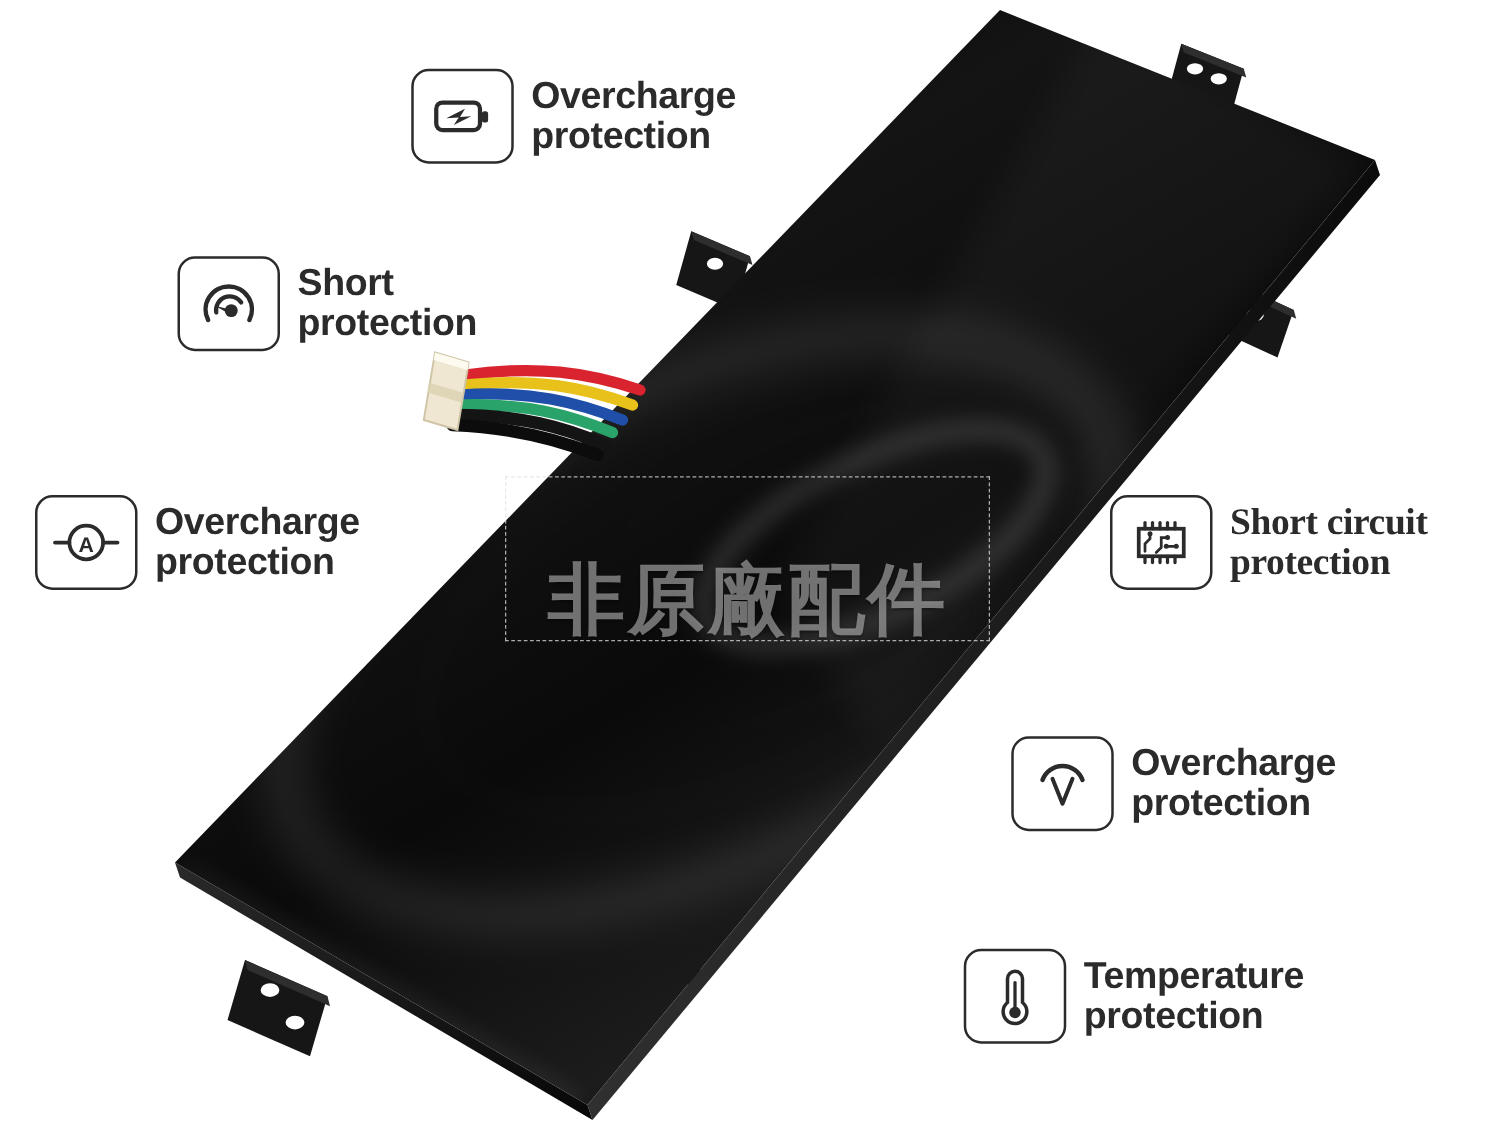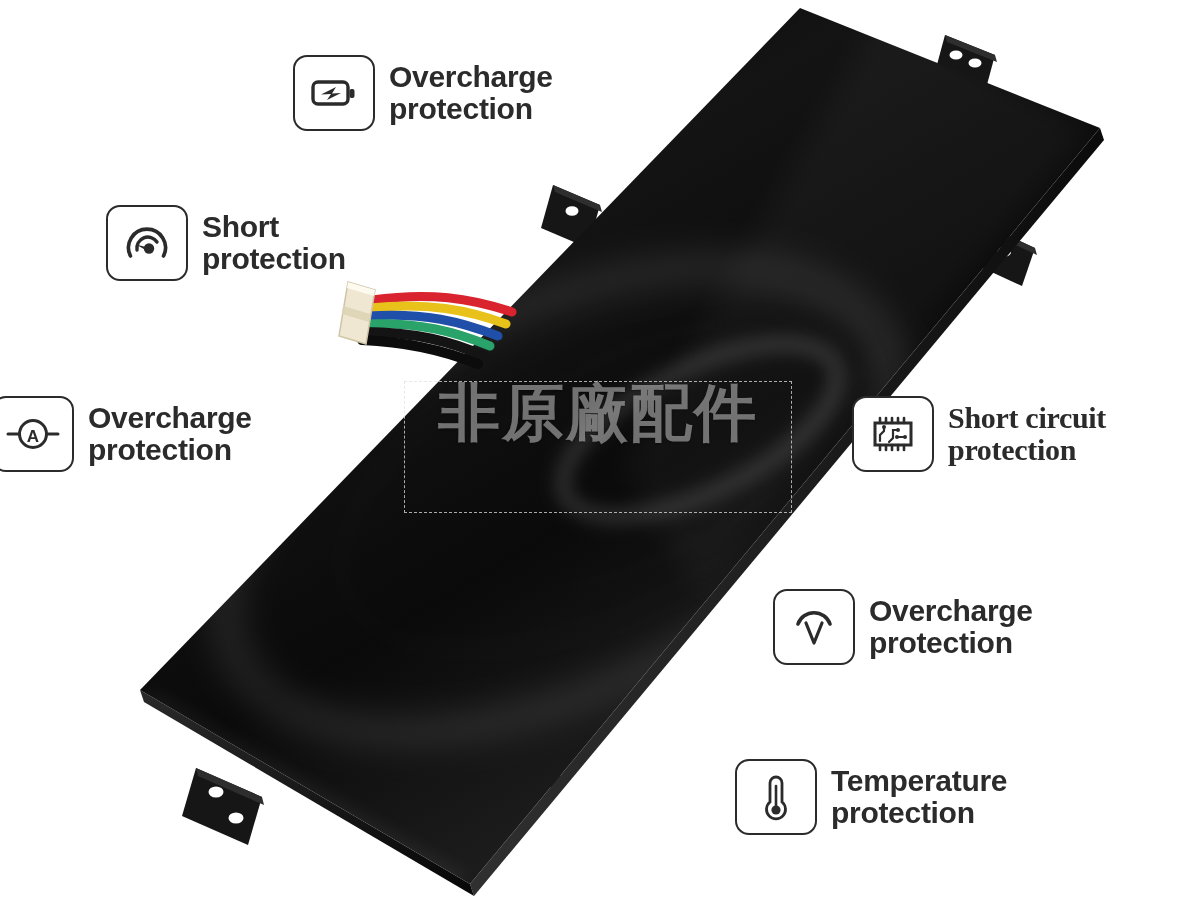--- a/index.html
+++ b/index.html
@@ -22,20 +22,21 @@
     inset: 0;
     pointer-events: none;
   }
 
   
   .callout {
     position: absolute;
     display: flex;
     align-items: center;
     gap: 14px;
+    margin-left: 36px;
   }
   .icon-box {
     width: 82px;
     height: 76px;
     flex: 0 0 auto;
     border: 2px solid #2b2b2b;
     border-radius: 14px;
     background: #ffffff;
     display: flex;
     align-items: center;
@@ -65,21 +66,21 @@
     position: absolute;
     left: 404px;
     top: 381px;
     width: 388px;
     height: 132px;
     border: 1px dashed rgba(225,225,225,0.75);
     box-sizing: border-box;
     display: flex;
     flex-direction: column;
     align-items: center;
-    justify-content: space-between;
+    justify-content: flex-end;
     pointer-events: none;
   }
   #watermark .wm-main {
     font-size: 62px;
     font-weight: bold;
     color: rgba(238,238,238,0.46);
     letter-spacing: 2px;
     line-height: 1;
     text-shadow: 0 1px 2px rgba(0,0,0,0.35);
   }

